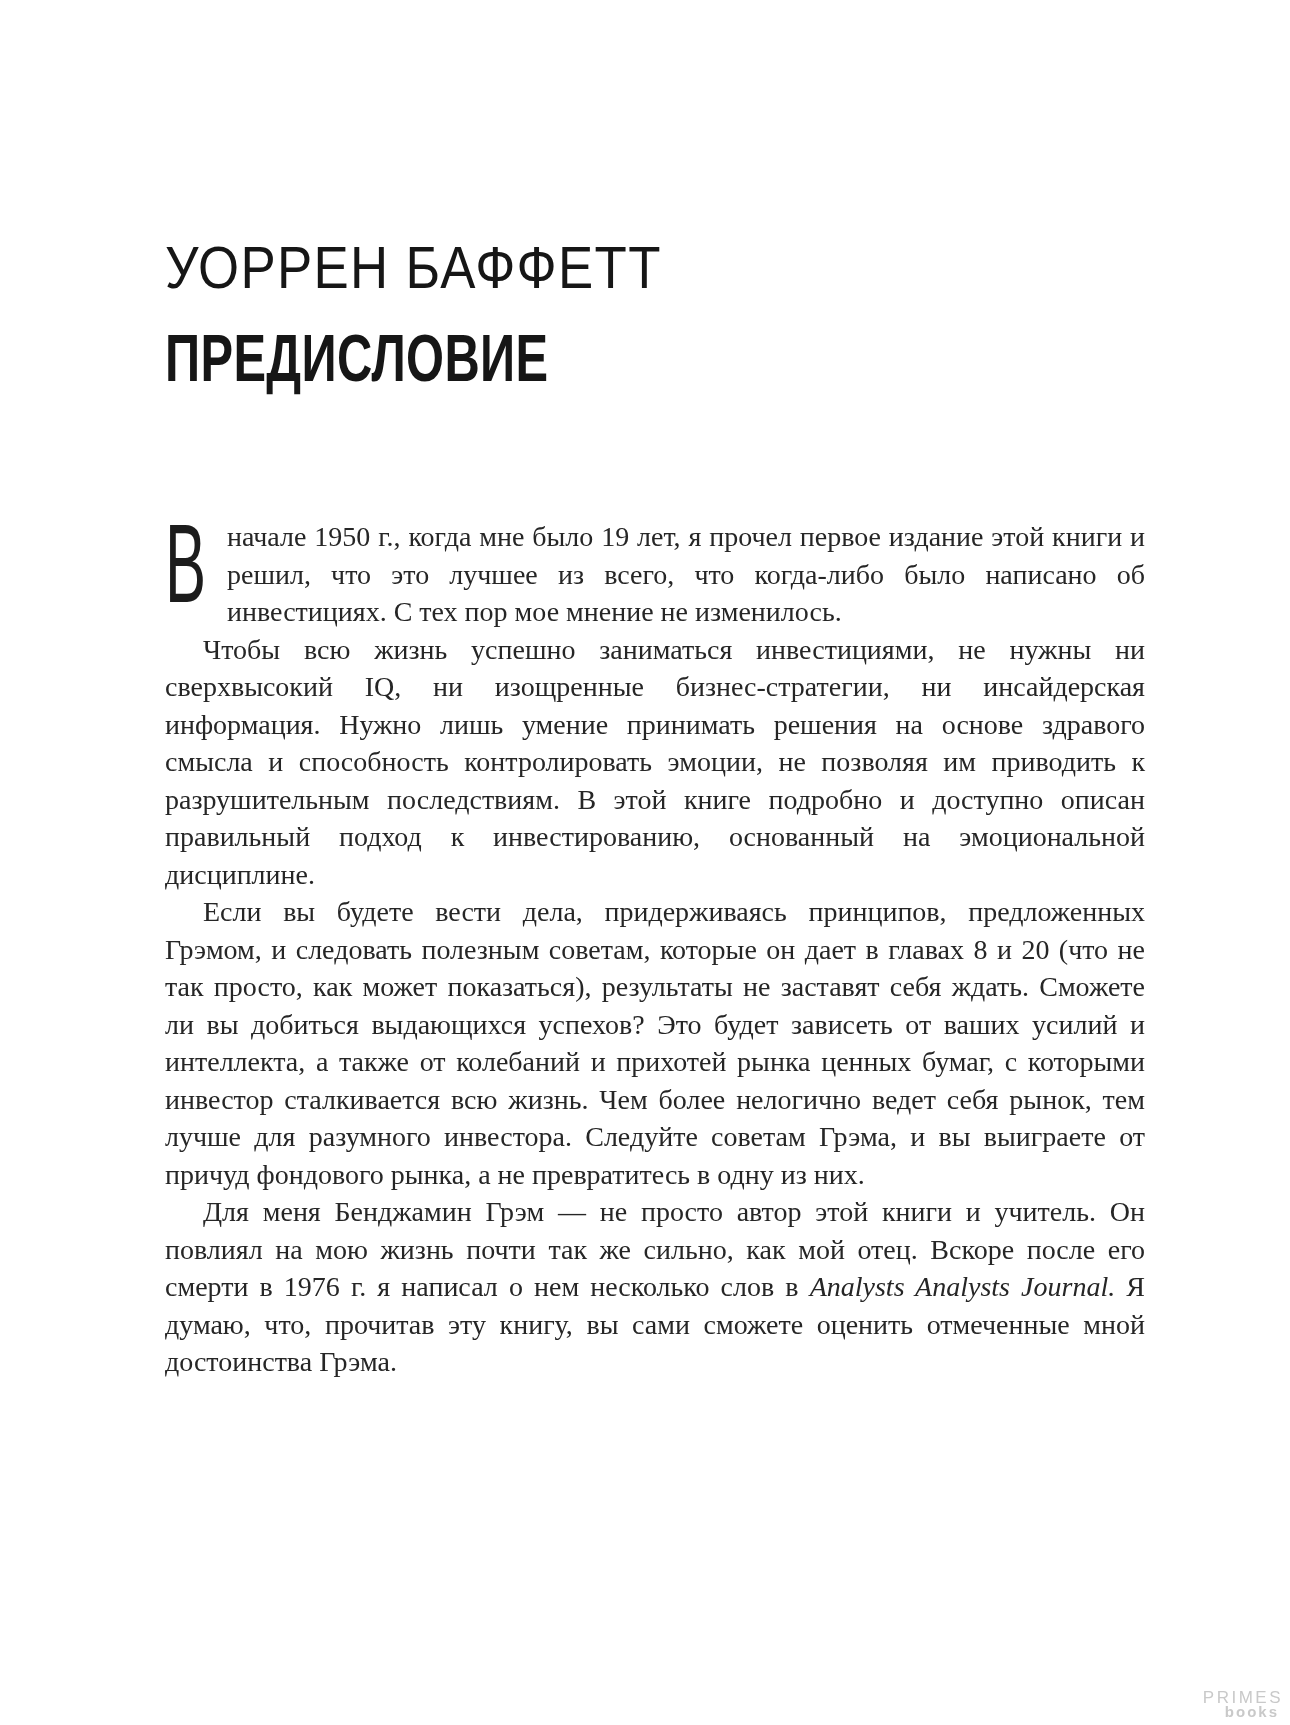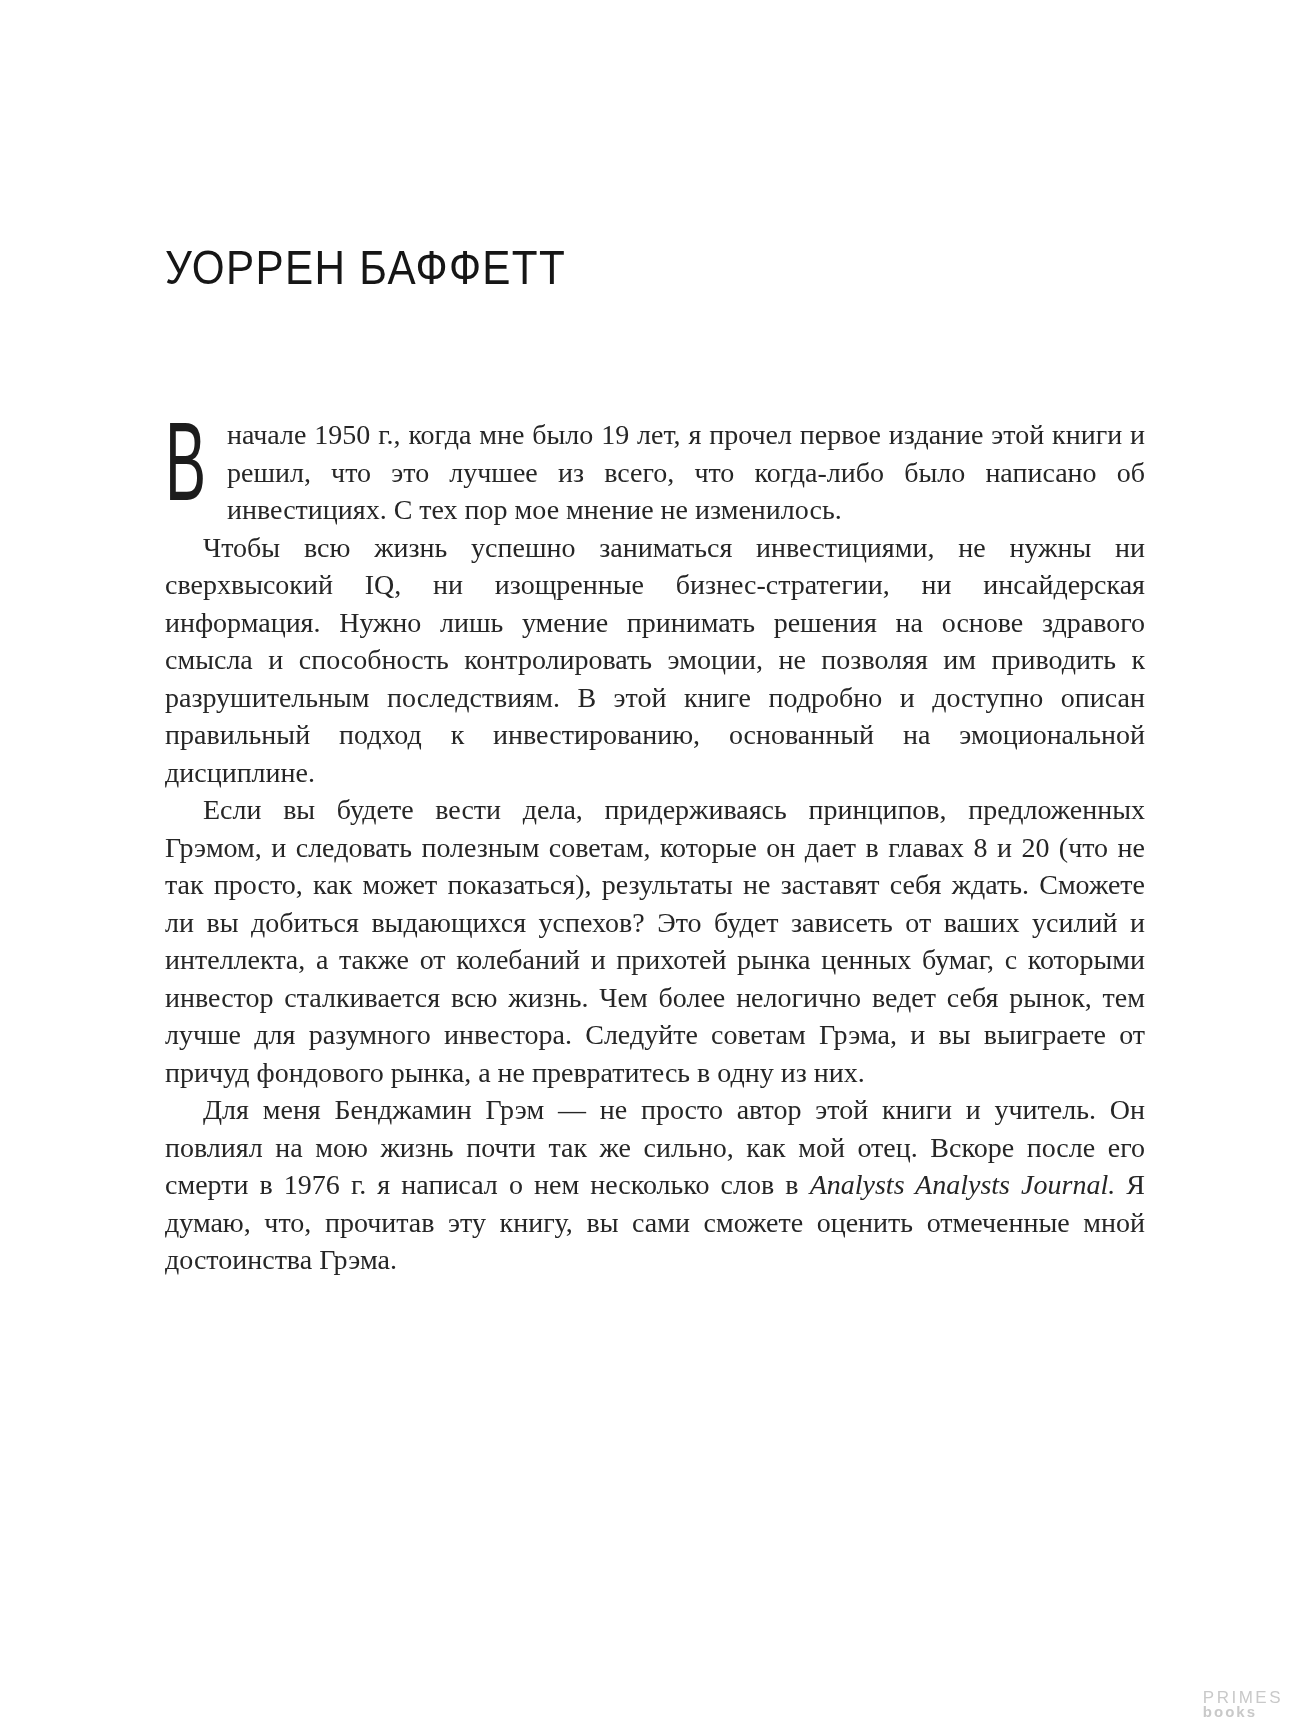--- a/index.html
+++ b/index.html
@@ -19,21 +19,21 @@
     left: 165px;
     top: 242px;
     width: 980px;
   }
   
   .chapter-header {
     font-family: "Liberation Sans", "DejaVu Sans", sans-serif;
     color: #161616;
   }
   .author {
-    font-size: 48px;
+    font-size: 60px;
     line-height: 52px;
     font-weight: 400;
     margin: 0 0 26px 0;
   }
   .author .squeeze {
     display: inline-block;
     transform: scaleX(0.88);
     transform-origin: 0 50%;
     letter-spacing: 1.5px;
     white-space: nowrap;
@@ -85,20 +85,21 @@
   .journal-italic {
     font-style: italic;
   }
   
   .watermark {
     position: absolute;
     right: 7px;
     bottom: 6px;
     font-family: "Liberation Sans", "DejaVu Sans", sans-serif;
     color: #c9c9c9;
+    text-align: right;
     user-select: none;
   }
   .wm-primes {
     font-size: 17px;
     line-height: 15px;
     letter-spacing: 2.5px;
     font-weight: 400;
   }
   .wm-books {
     font-size: 15px;
@@ -112,20 +113,23 @@
 <body>
 
 <div class="page">
 
   <div class="content">
 
     <header class="chapter-header">
       <div class="author">
         <span class="squeeze">УОРРЕН БАФФЕТТ</span>
       </div>
+      <h1 class="title-line">
+        <span class="squeeze">ПРЕДИСЛОВИЕ</span>
+      </h1>
     </header>
 
     <div class="body-text">
 
       <p>
         <span class="drop-cap">В</span>
         <span>начале 1950 г., когда мне было 19 лет, я прочел первое издание этой книги и решил, что это лучшее из всего, что когда-либо было написано об инвестициях. С тех пор мое мнение не изменилось.</span>
       </p>
 
       <p class="indented">Чтобы всю жизнь успешно заниматься инвестициями, не нужны ни сверхвысокий IQ, ни изощренные бизнес-стратегии, ни инсайдерская информация. Нужно лишь умение принимать решения на основе здравого смысла и способность контролировать эмоции, не позволяя им приводить к разрушительным последствиям. В этой книге подробно и доступно описан правильный подход к инвестированию, основанный на эмоциональной дисциплине.</p>

